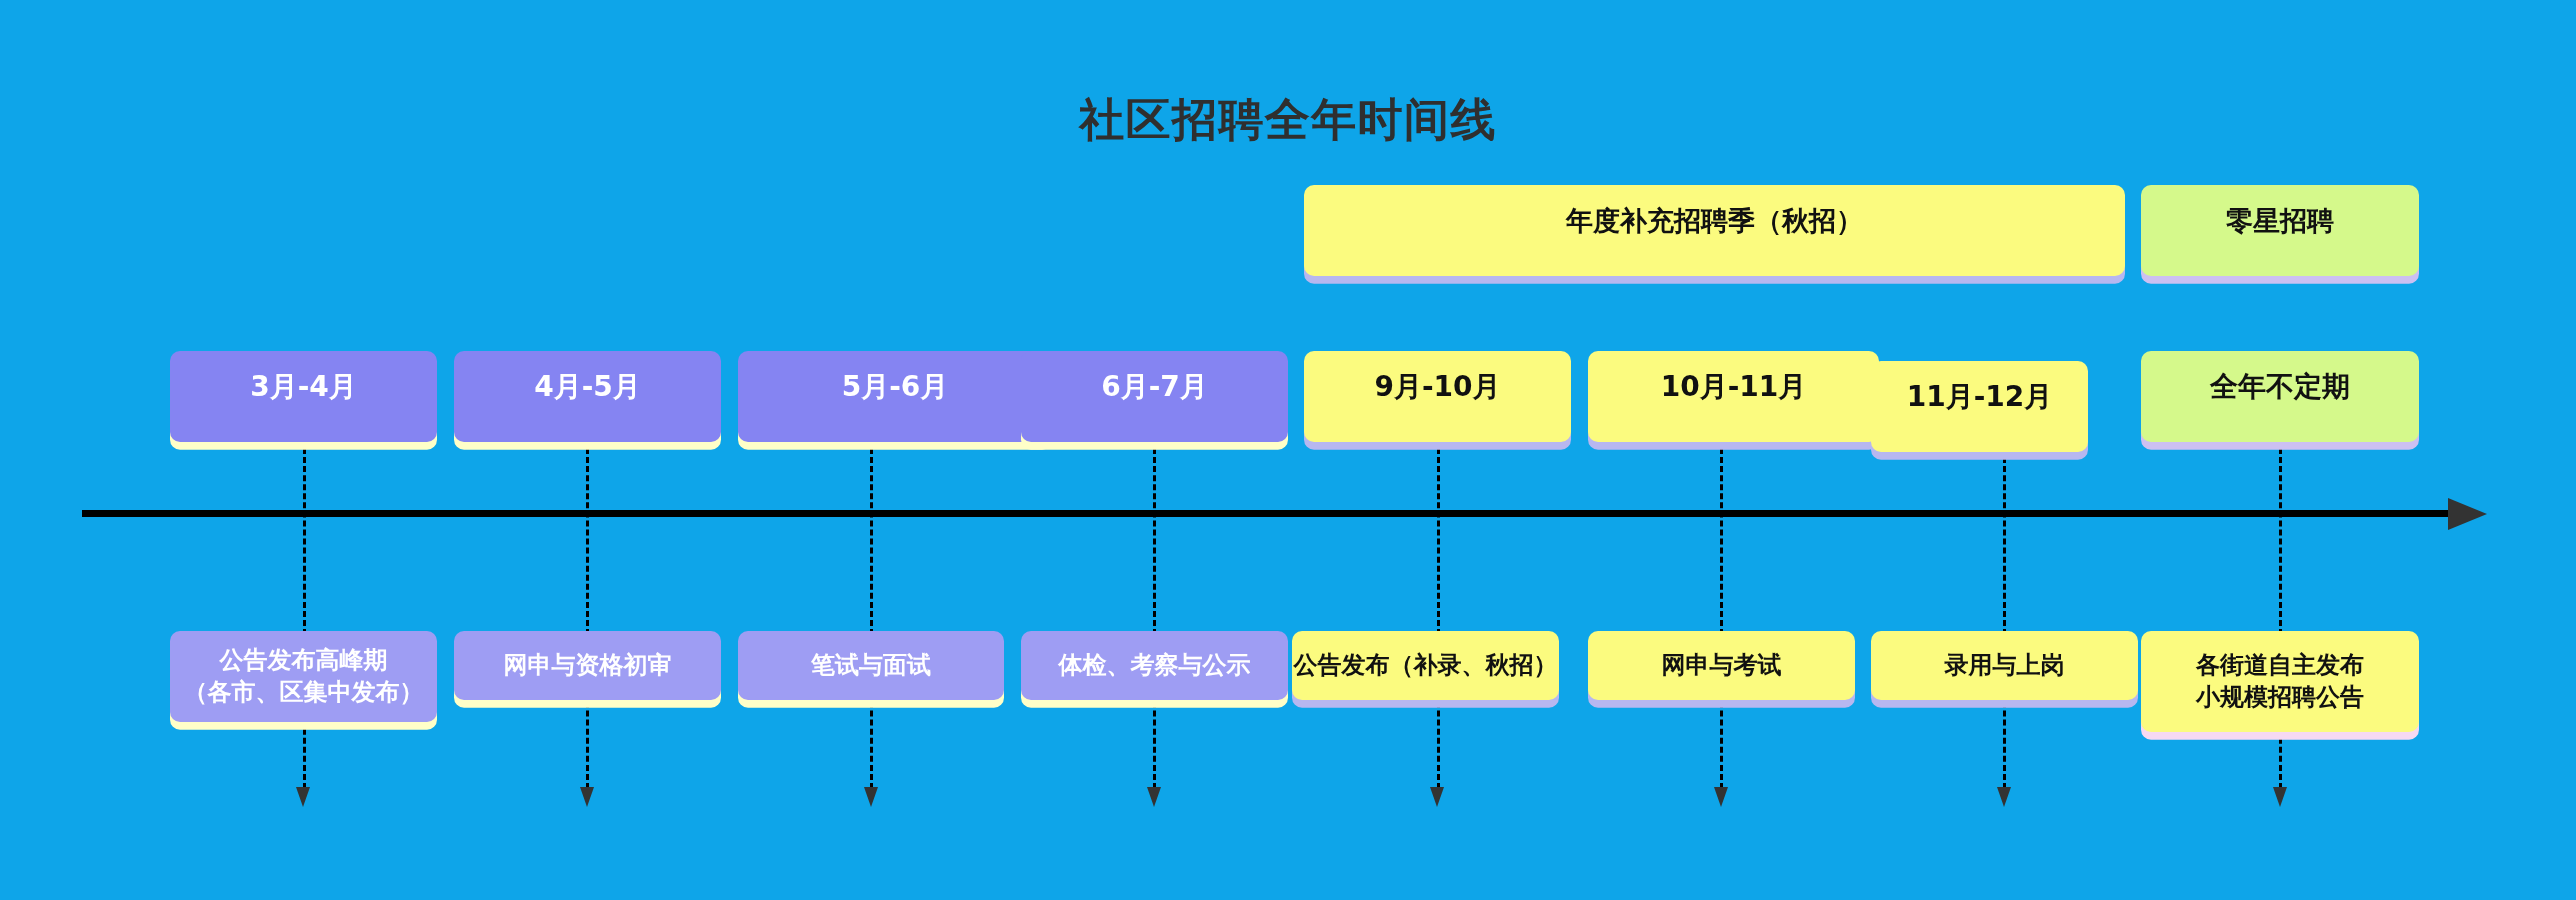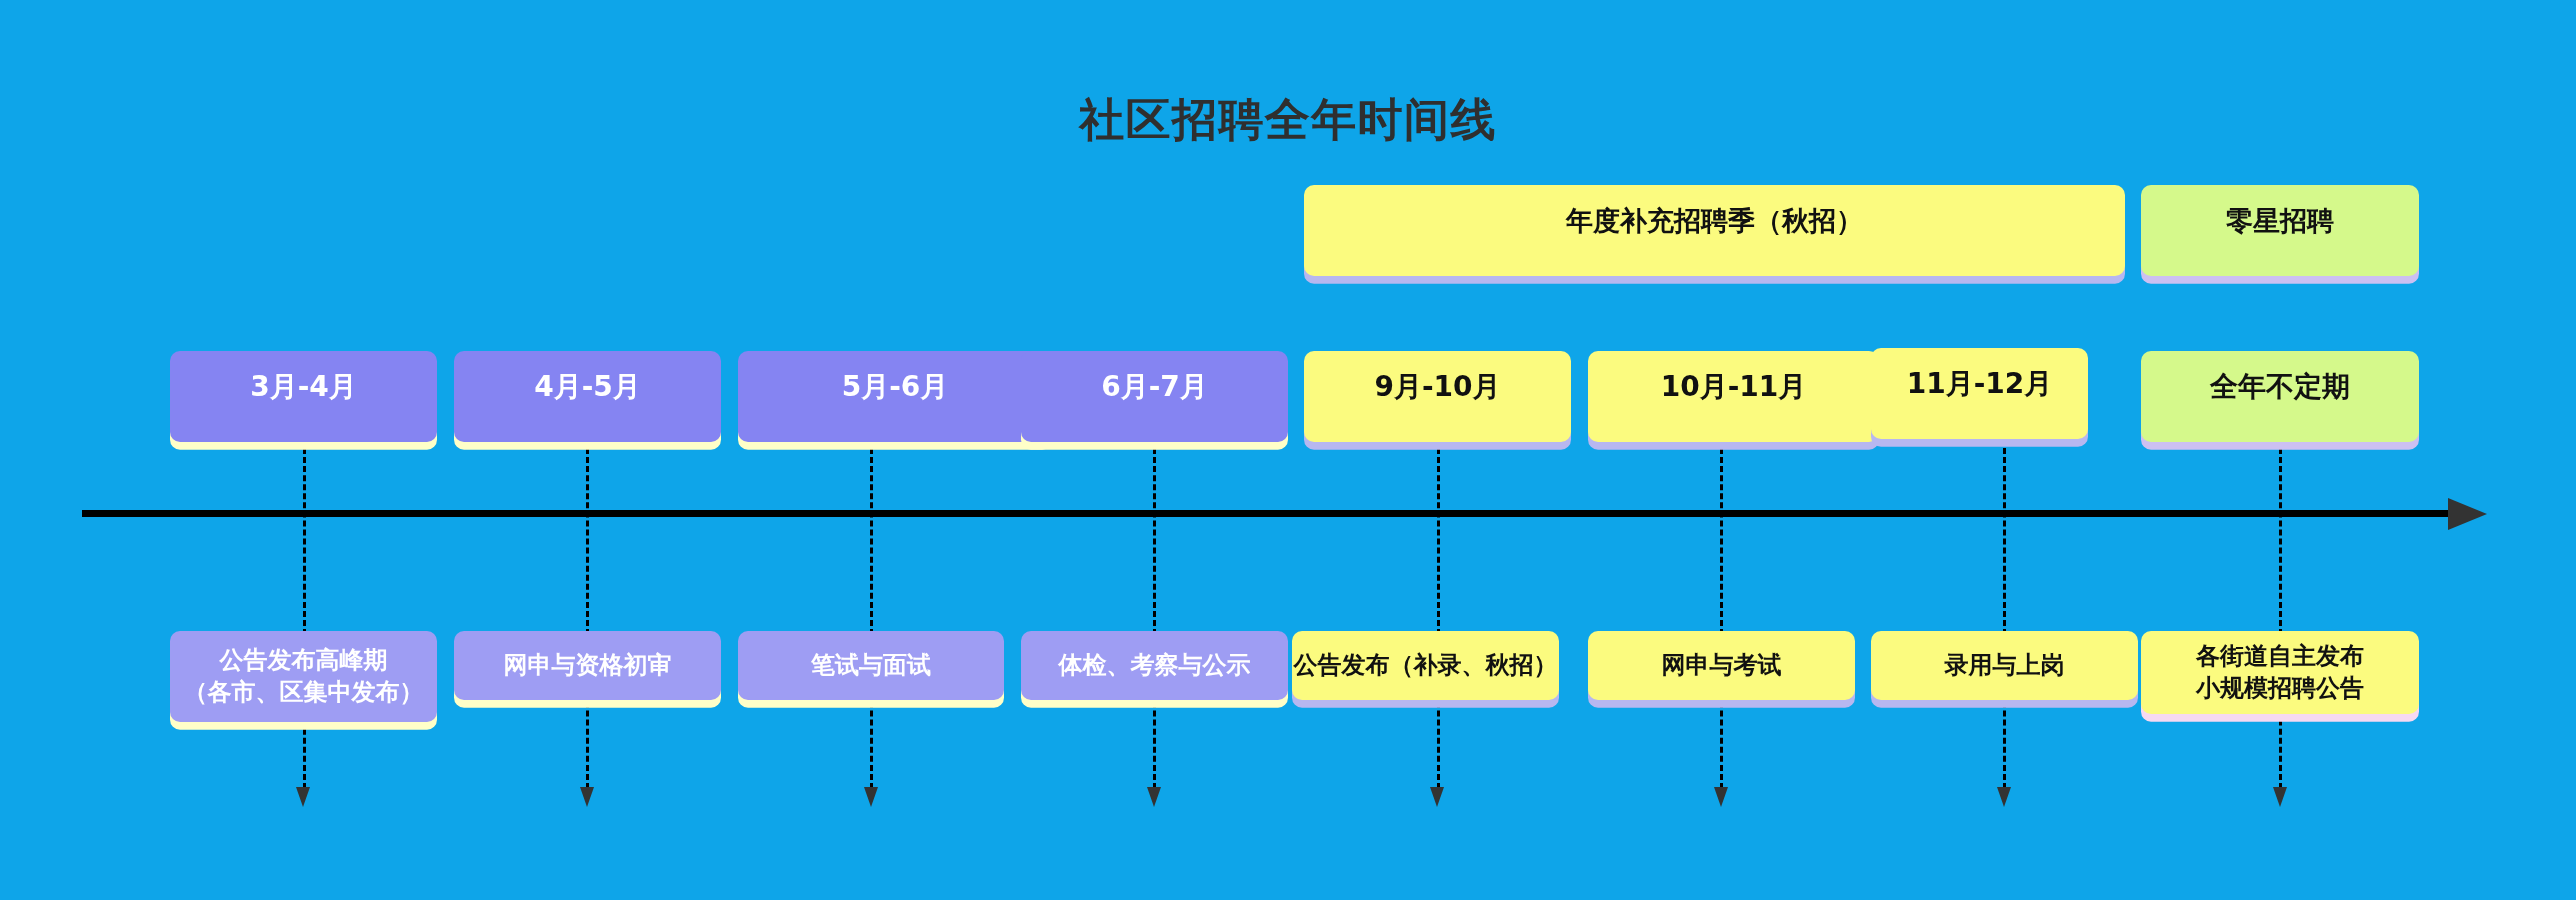--- a/index.html
+++ b/index.html
@@ -105,21 +105,21 @@
   </div>
   <div class="box month spring" style="left:1021px; top:351px; width:267px;">
     <span>6月-7月</span>
   </div>
   <div class="box month fall" style="left:1304px; top:351px; width:267px;">
     <span>9月-10月</span>
   </div>
   <div class="box month fall" style="left:1588px; top:351px; width:291px;">
     <span>10月-11月</span>
   </div>
-  <div class="box month fall" style="left:1871px; top:348px; width:217px;">
+  <div class="box month fall" style="left:1871px; top:361px; width:217px;">
     <span>11月-12月</span>
   </div>
   <div class="box month sporadic" style="left:2141px; top:351px; width:278px;">
     <span>全年不定期</span>
   </div>
 
   <div class="timeline-line"></div>
   <div class="timeline-arrowhead"></div>
 
   <div class="connector" style="left:303px;"></div>
@@ -160,19 +160,19 @@
 
   </div>
   <div class="box activity fall" style="left:1588px; top:631px; width:267px; height:69px;">
     <span class="line1">网申与考试</span>
 
   </div>
   <div class="box activity fall" style="left:1871px; top:631px; width:267px; height:69px;">
     <span class="line1">录用与上岗</span>
 
   </div>
-  <div class="box activity fall-pink" style="left:2141px; top:631px; width:278px; height:83px;">
+  <div class="box activity fall-pink" style="left:2141px; top:631px; width:278px; height:101px;">
     <span class="line1">各街道自主发布</span>
     <span class="line2">小规模招聘公告</span>
   </div>
 
 </div>
 
 
 </body></html>

